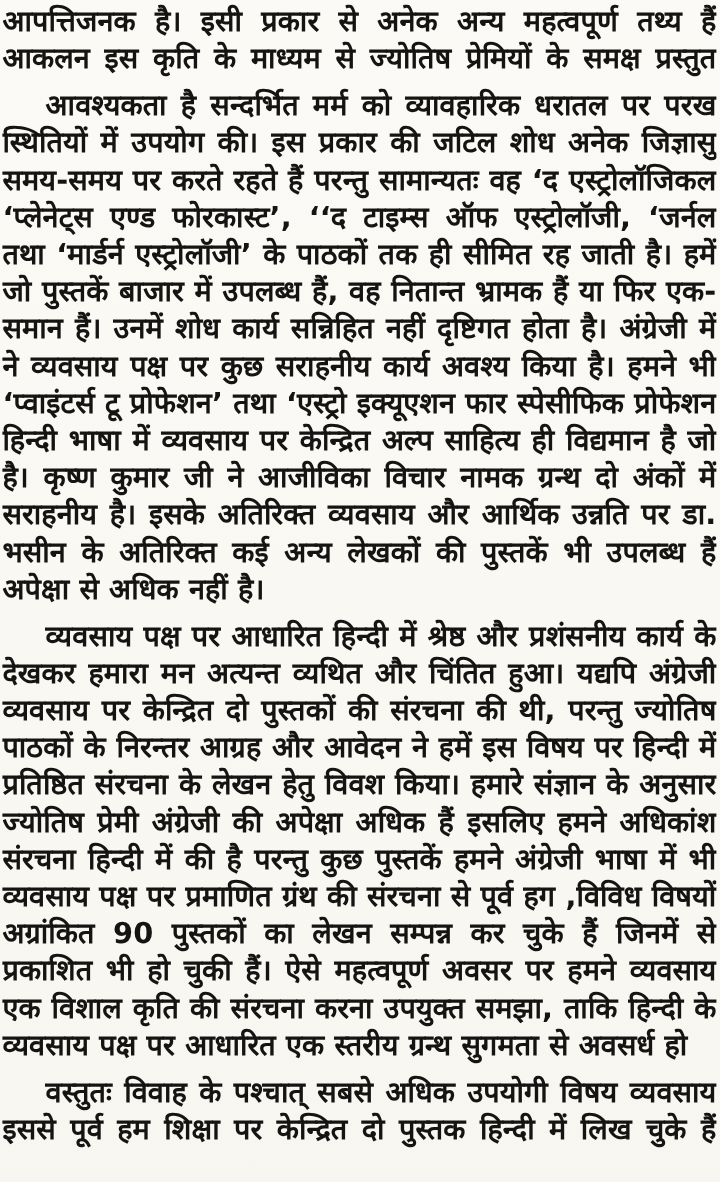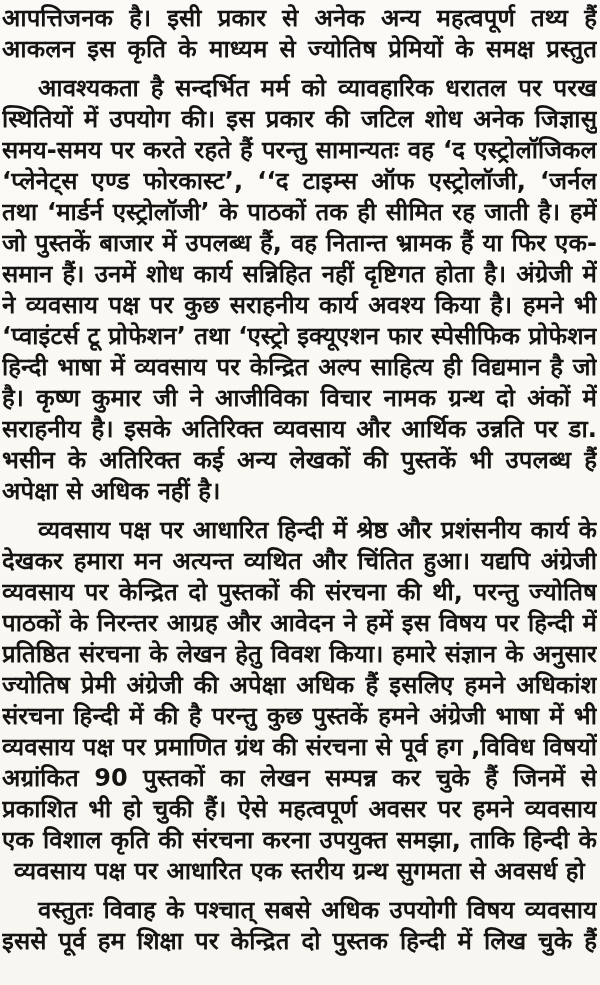--- a/index.html
+++ b/index.html
@@ -31,21 +31,21 @@
     line-height: 31px;
     font-weight: 600;
     text-align: justify;
     text-align-last: justify;
     letter-spacing: 0.1px;
     white-space: normal;
     overflow: hidden;
     height: 31px;
   }
   .line.nofill {
-    text-align: center;
+    text-align: left;
     text-align-last: left;
   }
   .para.indent .line:first-child {
     text-indent: 36px;
   }
 </style>
 </head>
 <body>
 
 <main class="page" id="page">

